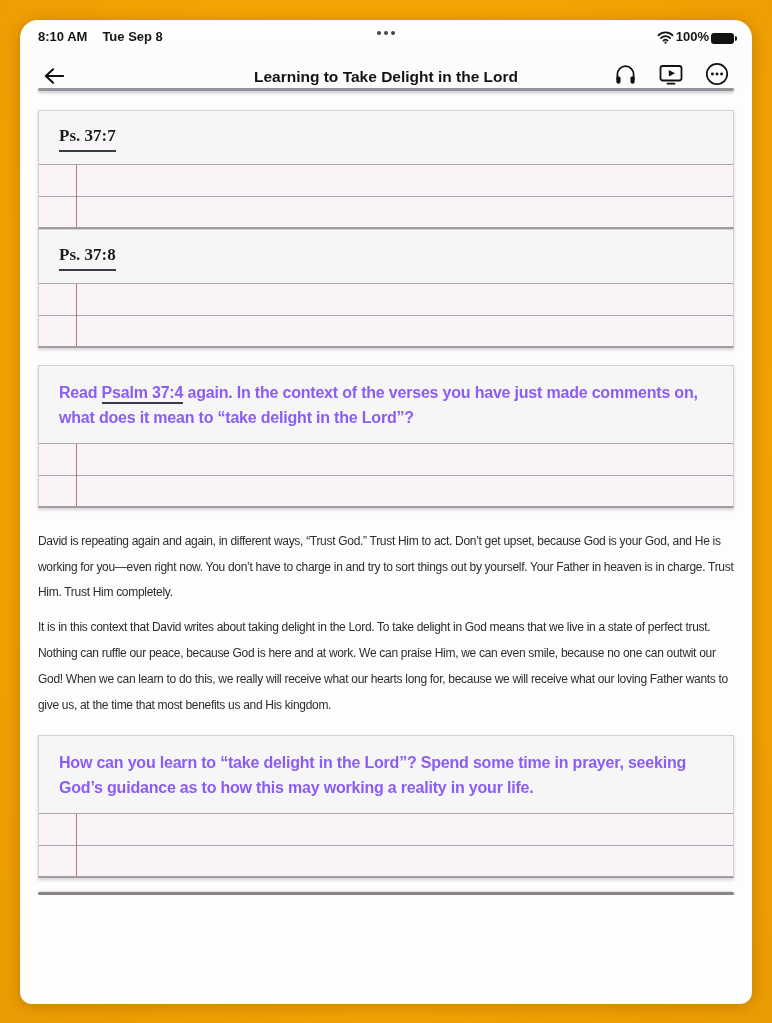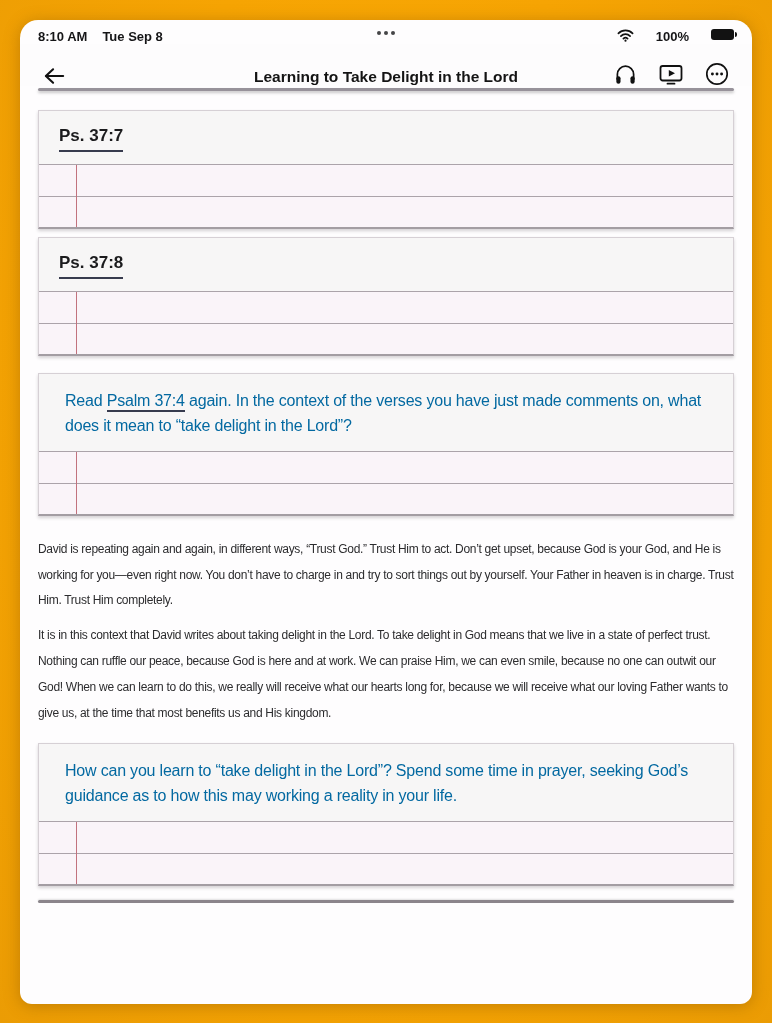--- a/index.html
+++ b/index.html
@@ -16,21 +16,21 @@
     box-shadow:0 2px 16px rgba(110,65,0,0.35);
   }
   
   .status-bar {
     height:24px; display:flex; align-items:flex-end; padding:0 18px;
     font-size:13px; font-weight:bold; color:#151517; position:relative;
   }
   .sb-left { display:flex; gap:15px; }
   .sb-dots { position:absolute; left:50%; top:11px; transform:translateX(-50%); display:flex; gap:3px; }
   .sb-dots i { width:4px; height:4px; border-radius:50%; background:#454547; }
-  .sb-right { margin-left:auto; display:flex; align-items:flex-start; gap:22px; }
+  .sb-right { margin-left:auto; display:flex; align-items:flex-end; gap:2px; }
   .battery { width:23px; height:11px; background:#121212; border-radius:3px; position:relative; }
   .battery::after { content:""; position:absolute; right:-3px; top:3px; width:2px; height:5px; background:#121212; border-radius:0 2px 2px 0; }
   
   .nav-bar { height:42px; display:flex; align-items:flex-end; padding:0 23px; position:relative; background:#fdfcfd; }
   .nav-title {
     position:absolute; left:50%; transform:translateX(-50%);
     font-weight:bold; font-size:15.5px; color:#141414; white-space:nowrap;
   }
   .nav-icons { margin-left:auto; display:flex; align-items:center; gap:21px; }
   .icon-btn { display:flex; align-items:center; justify-content:center; cursor:pointer; background:none; border:none; padding:0; }
@@ -39,30 +39,30 @@
   .card-edge {
     height:3px; background:#97929a; border-radius:3px; margin-top:2px;
     box-shadow:0 2px 3px rgba(0,0,0,0.22);
   }
   .card-edge.next { margin-top:14px; background:#8b858b; box-shadow:0 -1px 2px rgba(0,0,0,0.12); }
   .card {
     border:1px solid #d6d0d5; border-bottom:2px solid #a39da3;
     box-shadow:0 2px 3px rgba(70,58,70,0.22); background:#faf4f9;
   }
   .card.verse { margin-top:19px; }
-  .card.verse + .card.verse { margin-top:8px; }
+  .card.verse + .card.verse { margin-top:0; }
   .card.question { margin-top:17px; }
   .card-header { background:#f7f6f6; border-bottom:1px solid #aba3aa; }
   .verse-header { padding:15px 20px 12px; }
   .verse-link {
     display:inline-block; font-size:17px; font-weight:bold; color:#1b1b1d;
-    border-bottom:2px solid #373b4e; padding-bottom:4px; cursor:pointer;
+    border-bottom:2px solid #373b4e; padding-bottom:4px; cursor:pointer;font-family:Liberation Serif, serif;
   }
   .q-header { padding:14px 20px 13px; }
-  .q-text { font-size:16px; font-weight:normal; line-height:25px; color:#0369a1; letter-spacing:-0.2px;margin-left:6px; }
+  .q-text { font-size:16px; font-weight:bold; line-height:25px; color:#8b5cf6; letter-spacing:-0.2px; }
   .scripture-link { border-bottom:2px solid #373b4e; padding-bottom:1px; cursor:pointer; }
   .lines { position:relative; }
   .line-row { height:31px; cursor:text; }
   .line-row + .line-row { border-top:1px solid #aba3aa; }
   .margin-line { position:absolute; left:37px; top:0; bottom:0; width:1px; background:#c2727e; }
   .paragraph {
     font-size:12px; line-height:25.5px; color:#2c2c2e; letter-spacing:-0.3px; margin-top:21px;
   }
   .paragraph.second { margin-top:8px; line-height:26px; }
   svg { display:block; }

